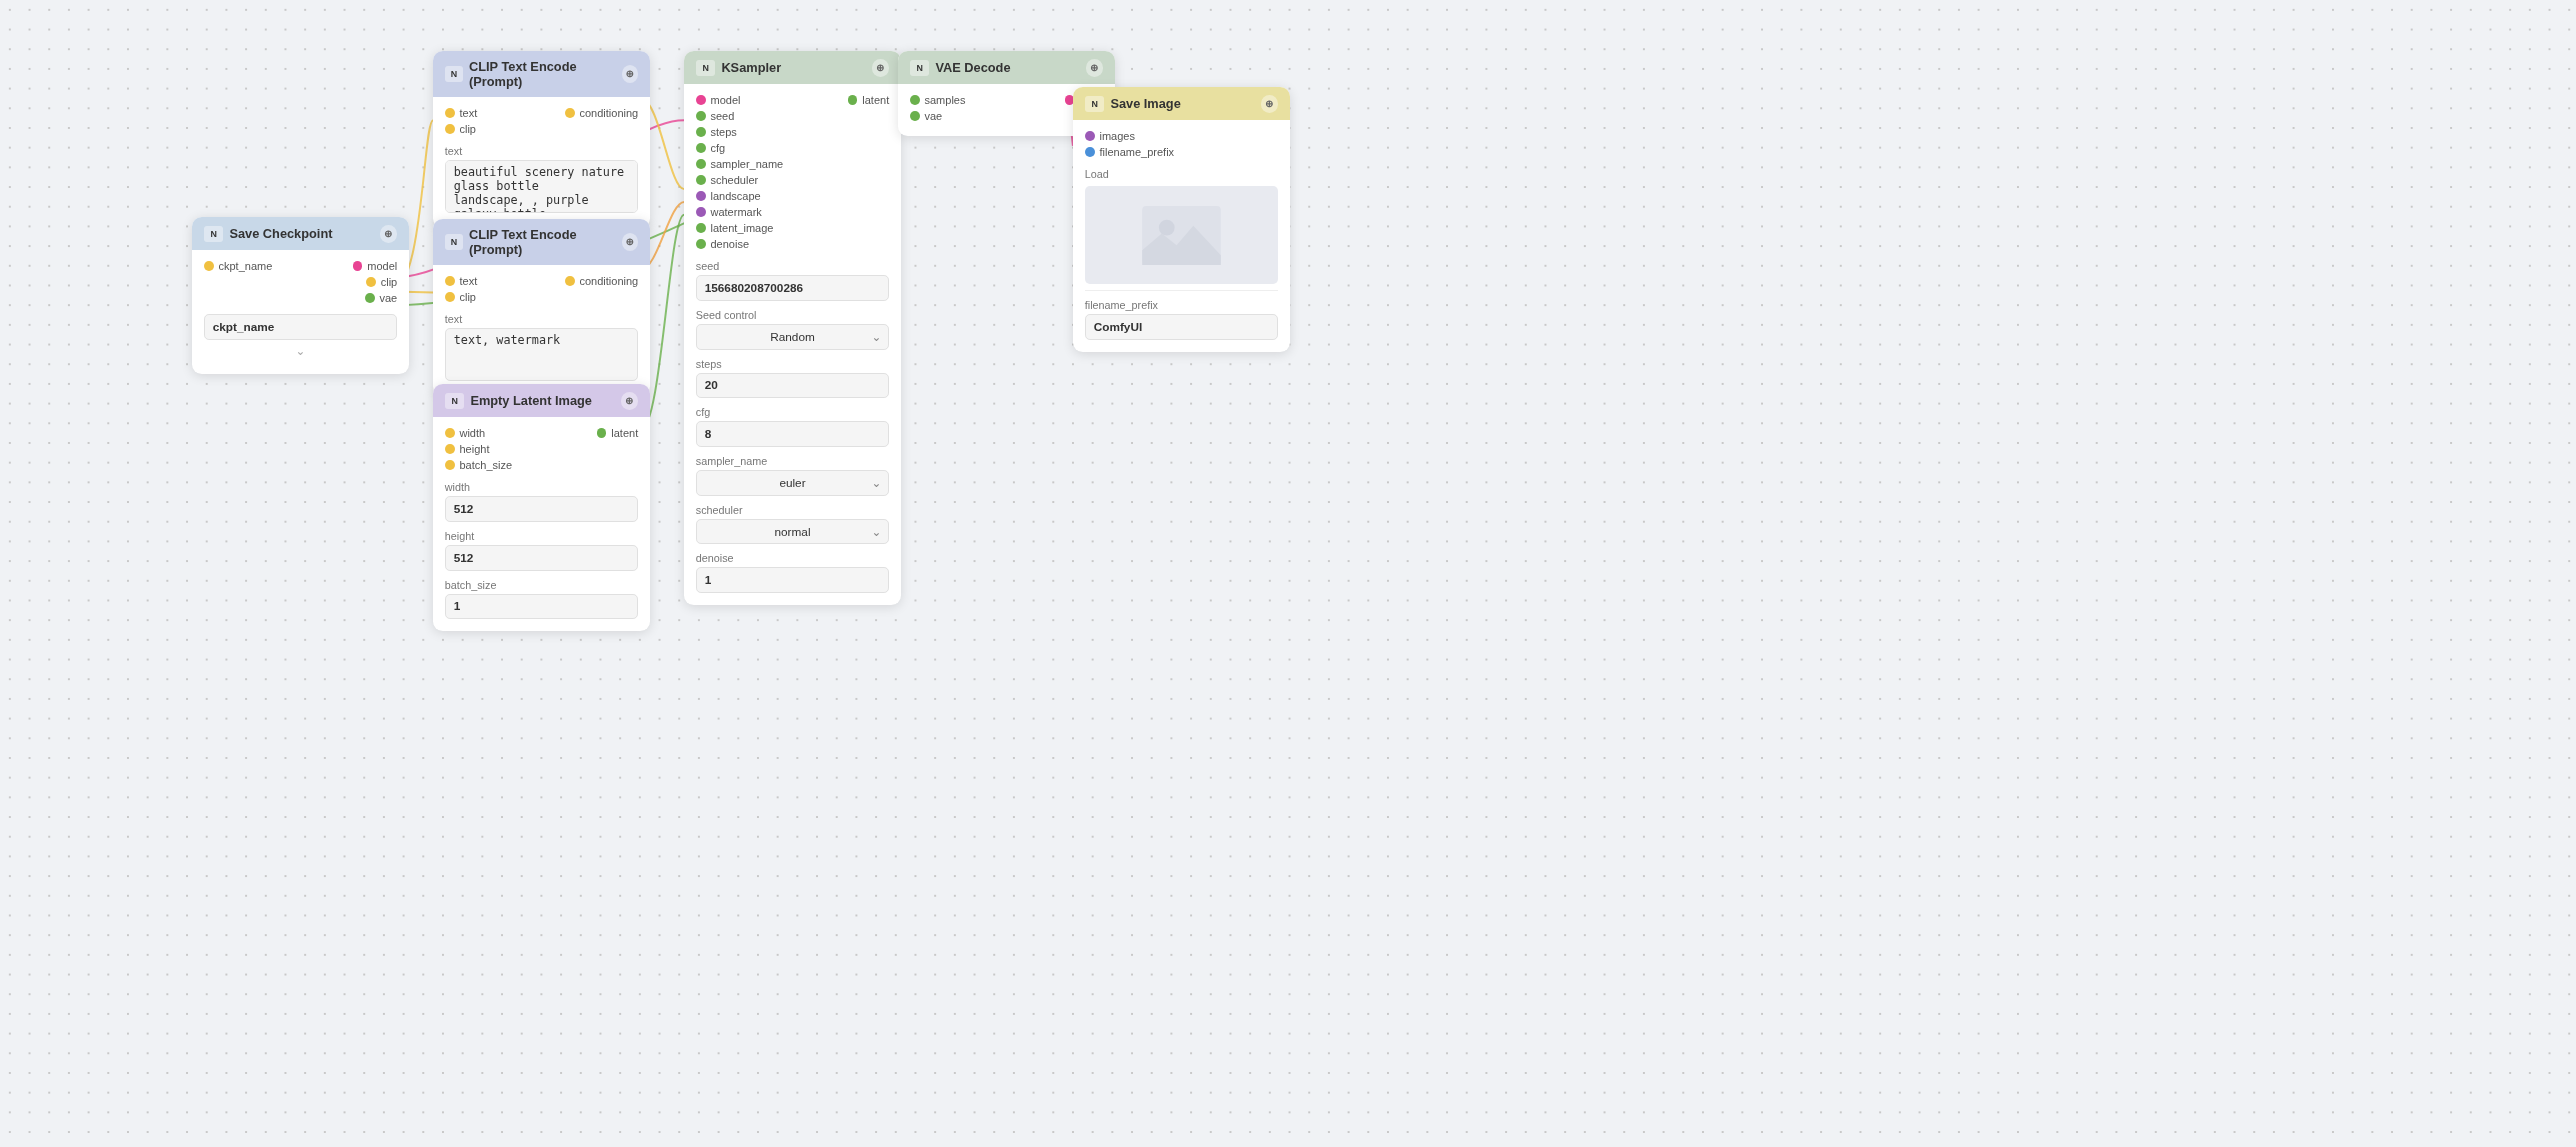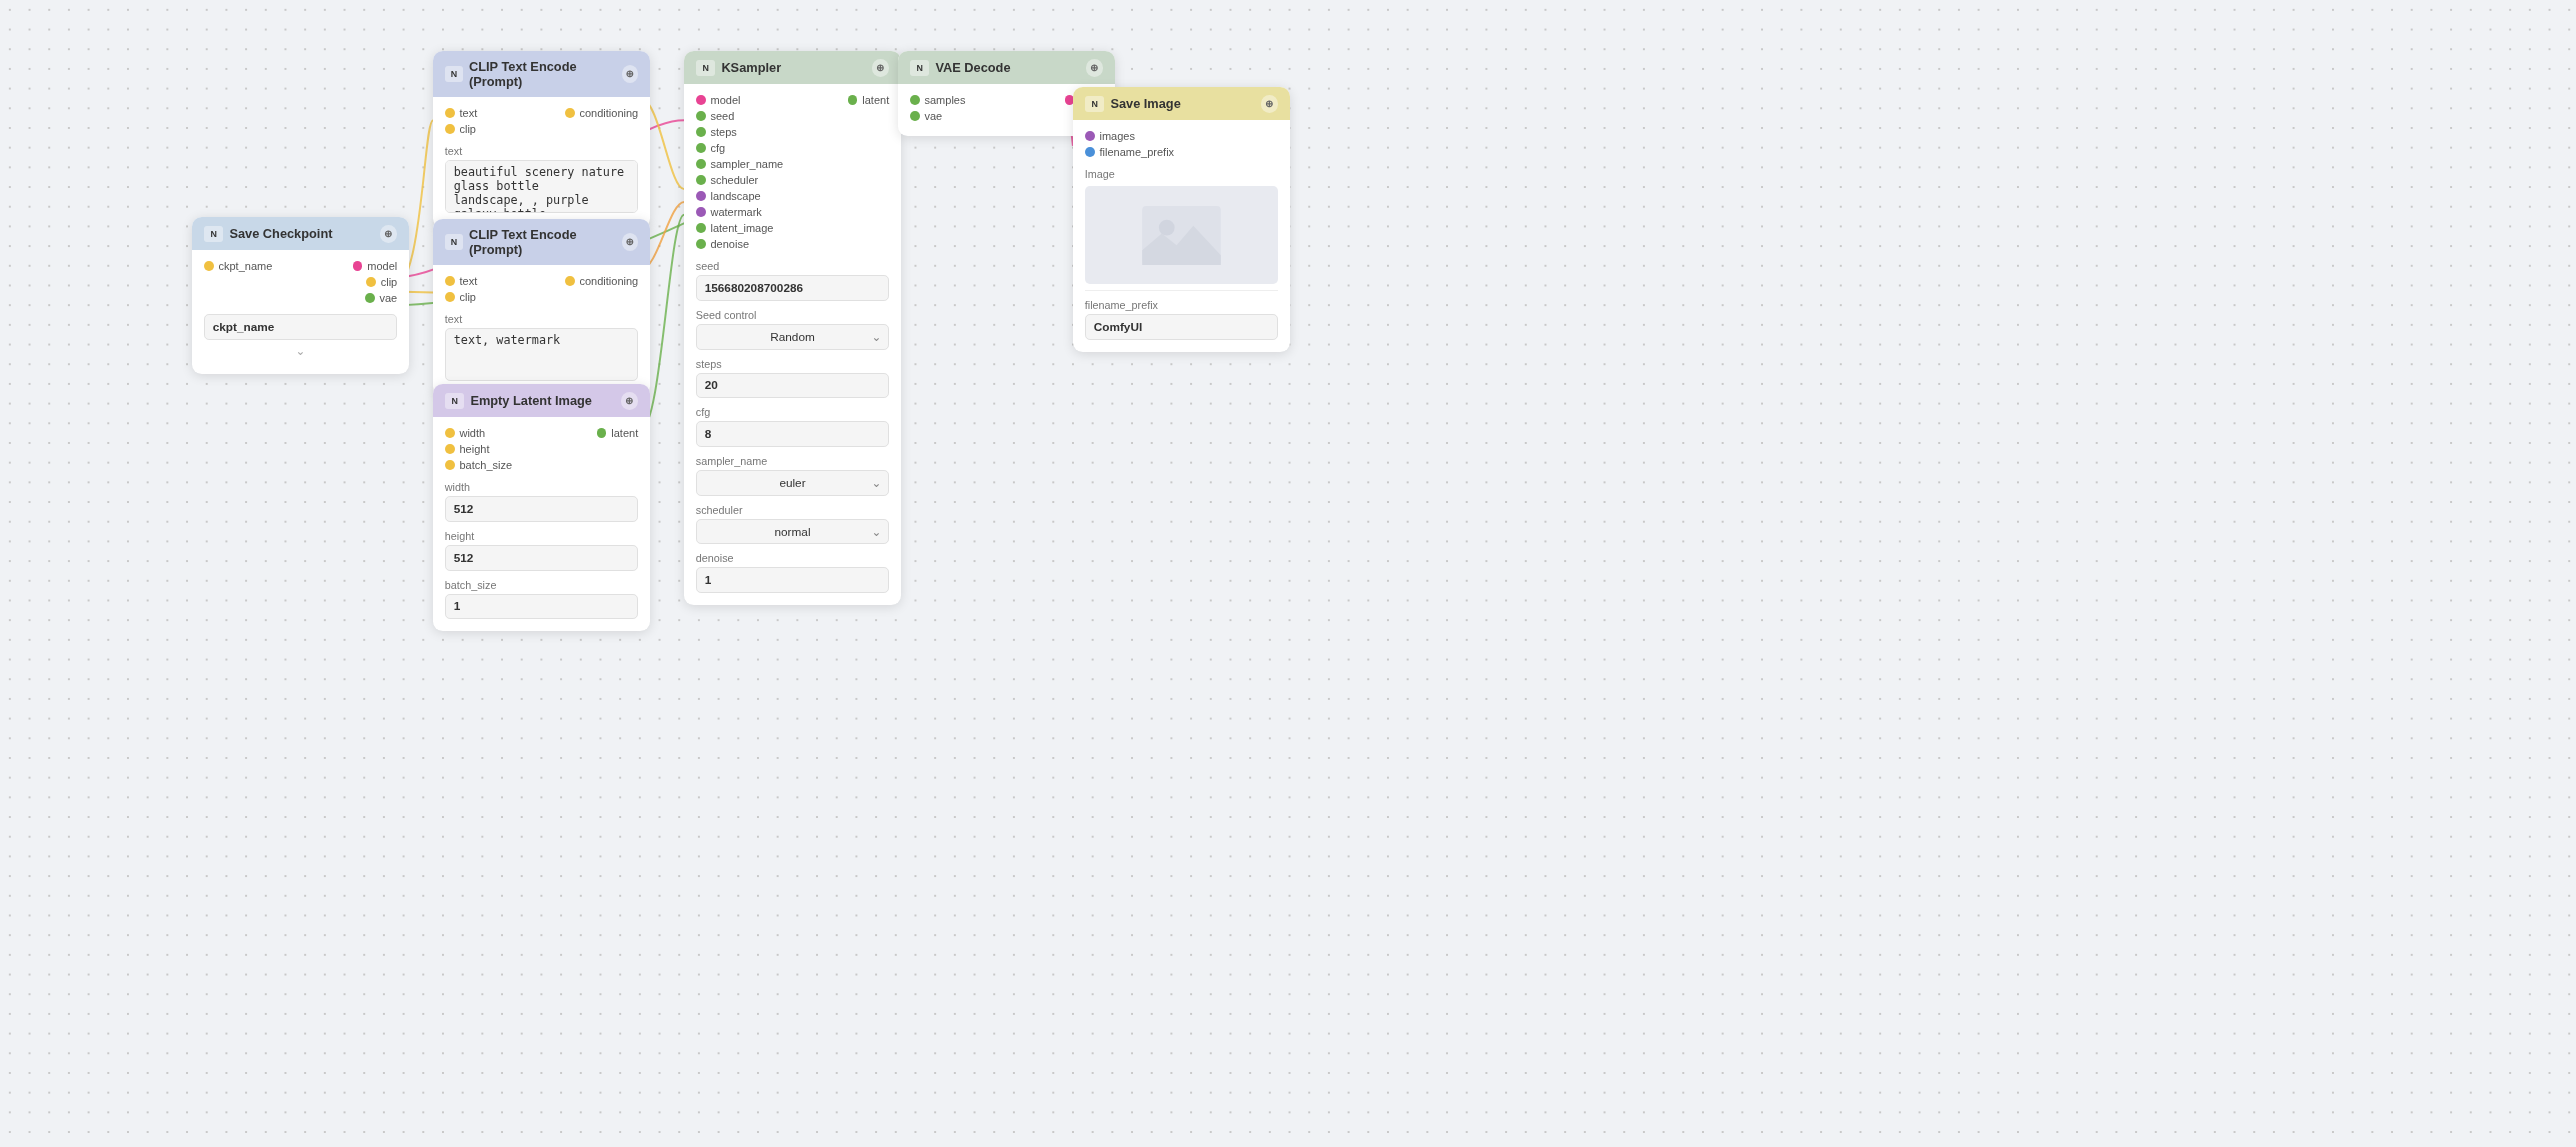--- a/index.html
+++ b/index.html
@@ -597,21 +597,21 @@
         <div class="dot dot-purple"></div>
         <span>images</span>
       </div>
     </div>
     <div class="ports-row">
       <div class="port-left">
         <div class="dot dot-blue"></div>
         <span>filename_prefix</span>
       </div>
     </div>
-    <div class="node-field-label">Image</div>
+    <div class="node-field-label">Load</div>
     <div class="image-preview">
       <svg width="79" height="59" viewBox="0 0 80 60">
         <rect width="80" height="60" fill="#d0d4e0" rx="4"></rect>
         <circle cx="25" cy="22" r="8" fill="#b0b8c8"></circle>
         <path d="M0 45 L20 28 L35 40 L52 20 L80 50 L80 60 L0 60 Z" fill="#b8bfcc"></path>
       </svg>
     </div>
     <div class="divider-line"></div>
     <div class="node-field-label">filename_prefix</div>
     <input class="node-input" type="text" value="ComfyUI" style="">

